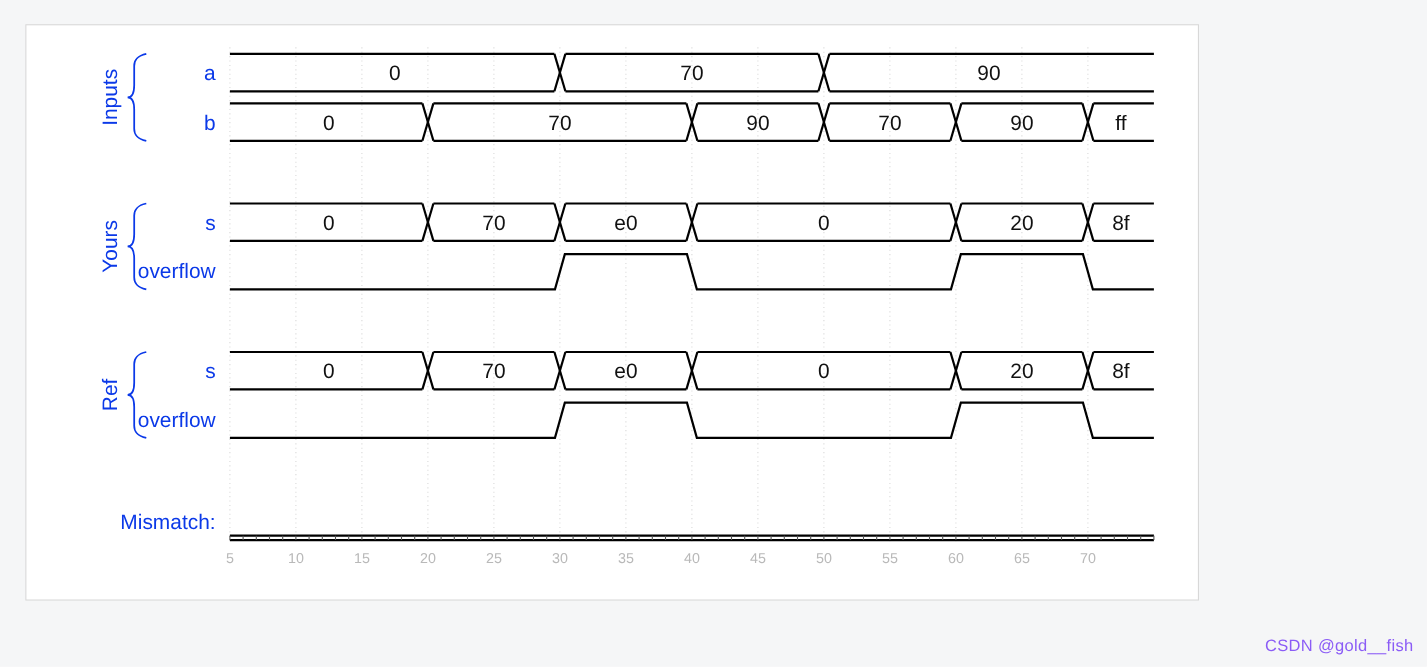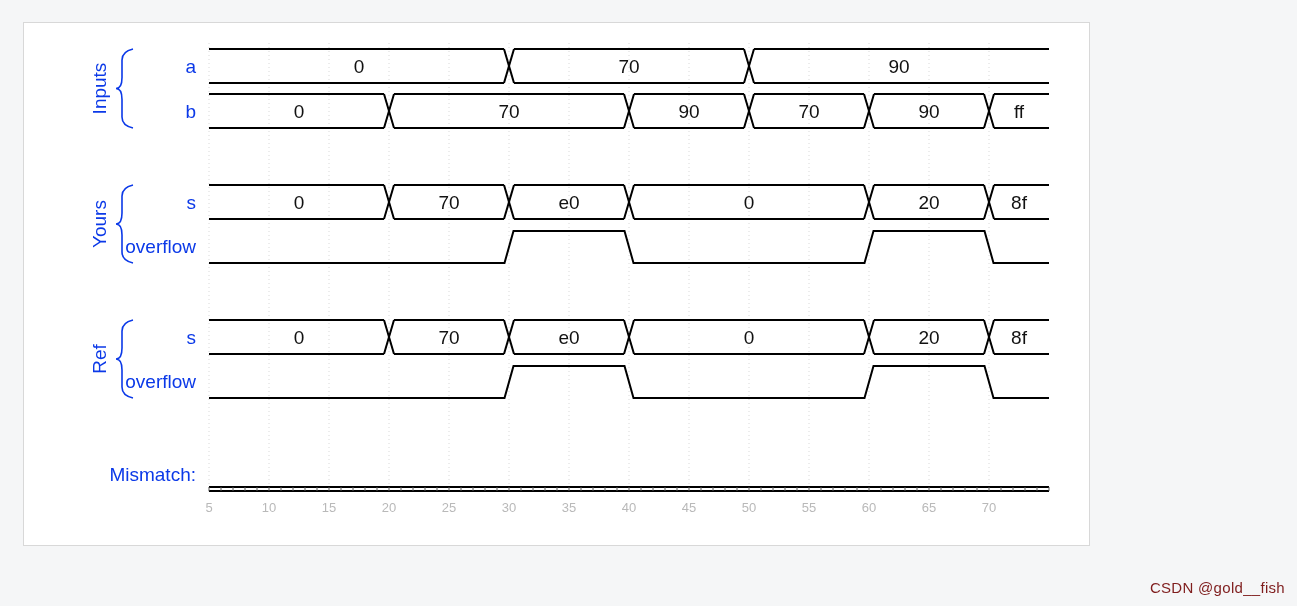--- a/index.html
+++ b/index.html
@@ -81,21 +81,21 @@
   }
   .brace {
     stroke: #0b39e8;
     stroke-width: 1.6;
     fill: none;
   }
   .watermark {
     position: absolute;
     right: 12px;
     bottom: 10px;
-    color: #7f1d1d;
+    color: #8b5cf6;
     font-family: "Liberation Sans", sans-serif;
     font-size: 15px;
     letter-spacing: 0.3px;
   }
 </style>
 </head>
 <body>
 
 <div id="root">
 

